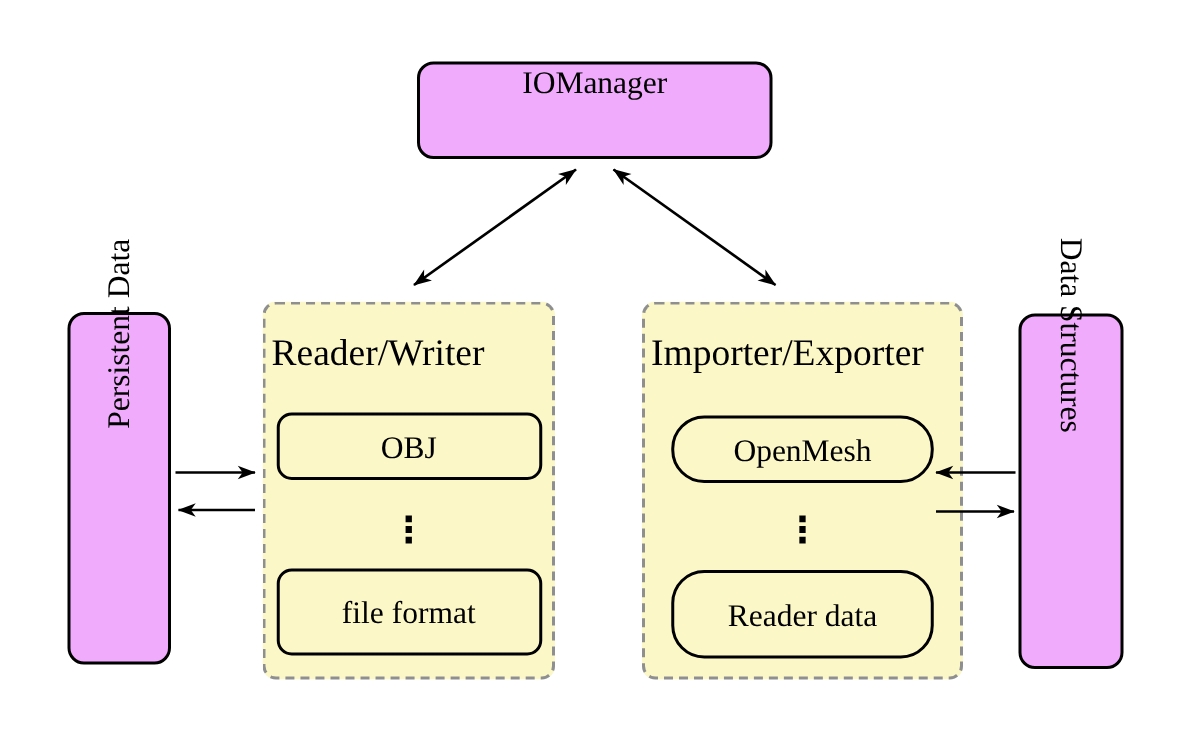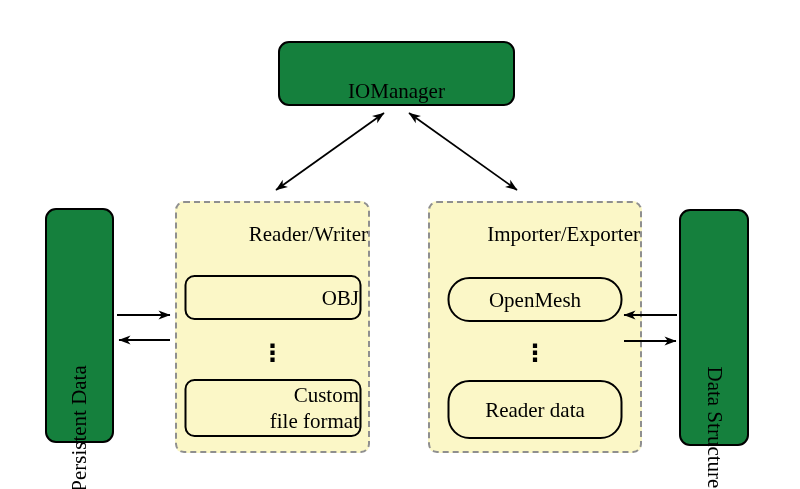--- a/index.html
+++ b/index.html
@@ -19,25 +19,25 @@
   .arrow-layer {
     position: absolute;
     left: 0;
     top: 0;
     pointer-events: none;
     z-index: 5;
   }
   .node {
     position: absolute;
     box-sizing: border-box;
-    background: #15803d;
+    background: #f0abfc;
     border: 2.5px solid #000000;
     border-radius: 11px;
     display: flex;
-    align-items: flex-end;
+    align-items: flex-start;
     justify-content: center;
     font-size: 21px;
     z-index: 2;
   }
   .node--iomanager { left: 278px; top: 41px; width: 237px; height: 65px; }
   .node--persistent { left: 45px;  top: 208px; width: 69px; height: 235px; }
   .node--datastructs { left: 679px; top: 209px; width: 70px; height: 237px; }
   .vlabel-ccw { transform: rotate(-90deg); white-space: nowrap; }
   .vlabel-cw  { transform: rotate(90deg);  white-space: nowrap; }
   .container {
@@ -48,42 +48,42 @@
     border-radius: 9px;
     z-index: 1;
   }
   .container--left  { left: 175px; top: 201px; width: 195px; height: 252px; }
   .container--right { left: 428px; top: 201px; width: 214px; height: 252px; }
   .container-title {
     position: absolute;
     left: 4px;
     right: 0;
     top: 19px;
-    text-align: right;
-    font-size: 21px;
+    text-align: left;
+    font-size: 25px;
     white-space: nowrap;
   }
   .inner-box {
     position: absolute;
     left: 50%;
     transform: translateX(-50%);
     box-sizing: border-box;
     background: #FBF7C7;
     border: 2.5px solid #000000;
     border-radius: 10px;
     display: flex;
     flex-direction: column;
     align-items: center;
     justify-content: center;
     font-size: 21px;
     line-height: 26px;
     text-align: center;
     white-space: nowrap;
   }
-  .container--left  .inner-box { width: 177px; align-items: flex-end; }
+  .container--left  .inner-box { width: 177px; }
   .container--right .inner-box { width: 175px; border-radius: 22px; }
   .inner-box--top { top: 72px; height: 45px; }
   .container--right .inner-box--top { top: 74px; }
   .inner-box--bottom { top: 176px; height: 58px; }
   .container--right .inner-box--bottom { top: 177px; height: 59px; }
   .ellipsis {
     position: absolute;
     left: 0;
     right: 0;
     top: 130px;
@@ -131,21 +131,20 @@
     <span class="vlabel-cw">Data Structures</span>
   </div>
 
   <div class="container container--left">
     <div class="container-title">Reader/Writer</div>
     <div class="inner-box inner-box--top">
       <span>OBJ</span>
     </div>
     <div class="ellipsis">⋮</div>
     <div class="inner-box inner-box--bottom">
-      <span class="inner-line">Custom</span>
       <span class="inner-line">file format</span>
     </div>
   </div>
 
   <div class="container container--right">
     <div class="container-title">Importer/Exporter</div>
     <div class="inner-box inner-box--top">
       <span>OpenMesh</span>
     </div>
     <div class="ellipsis">⋮</div>

